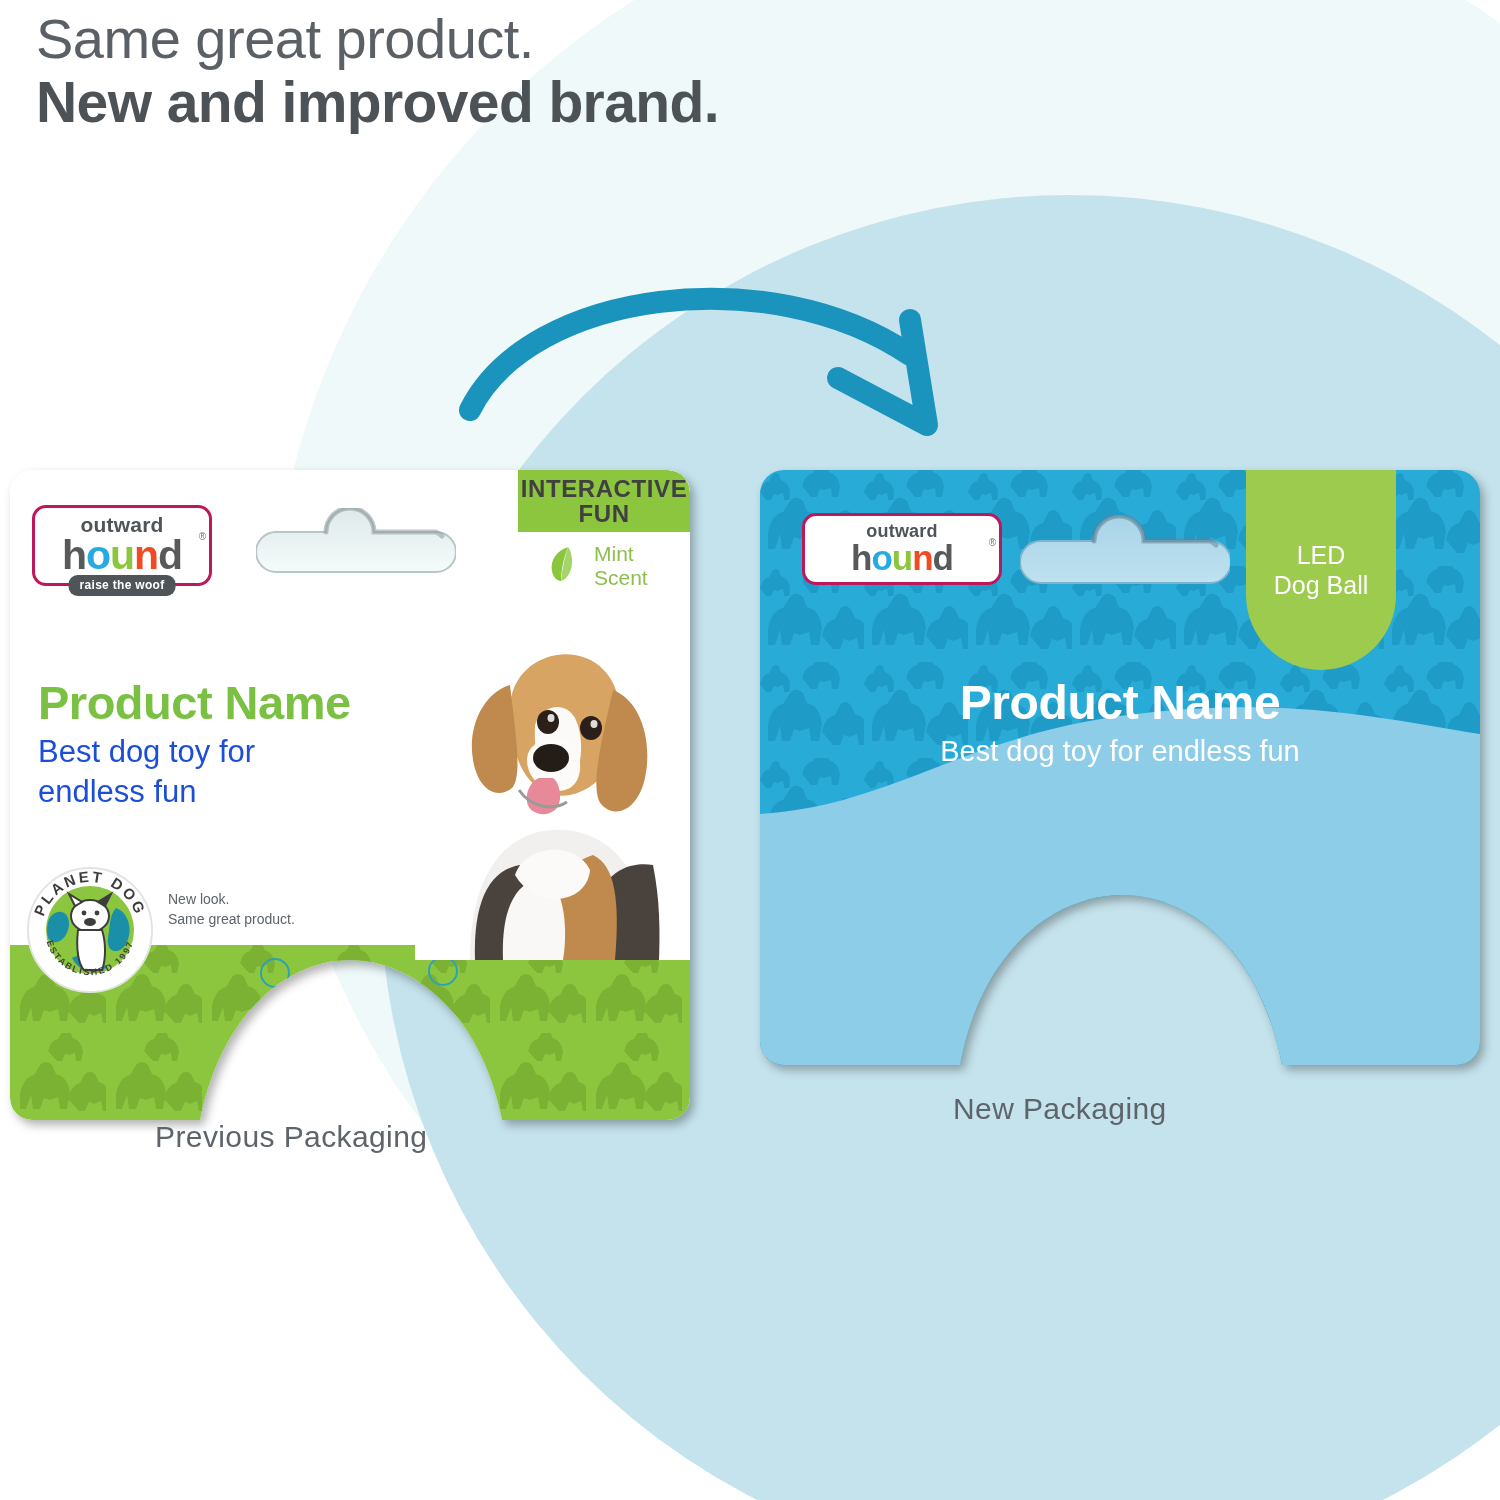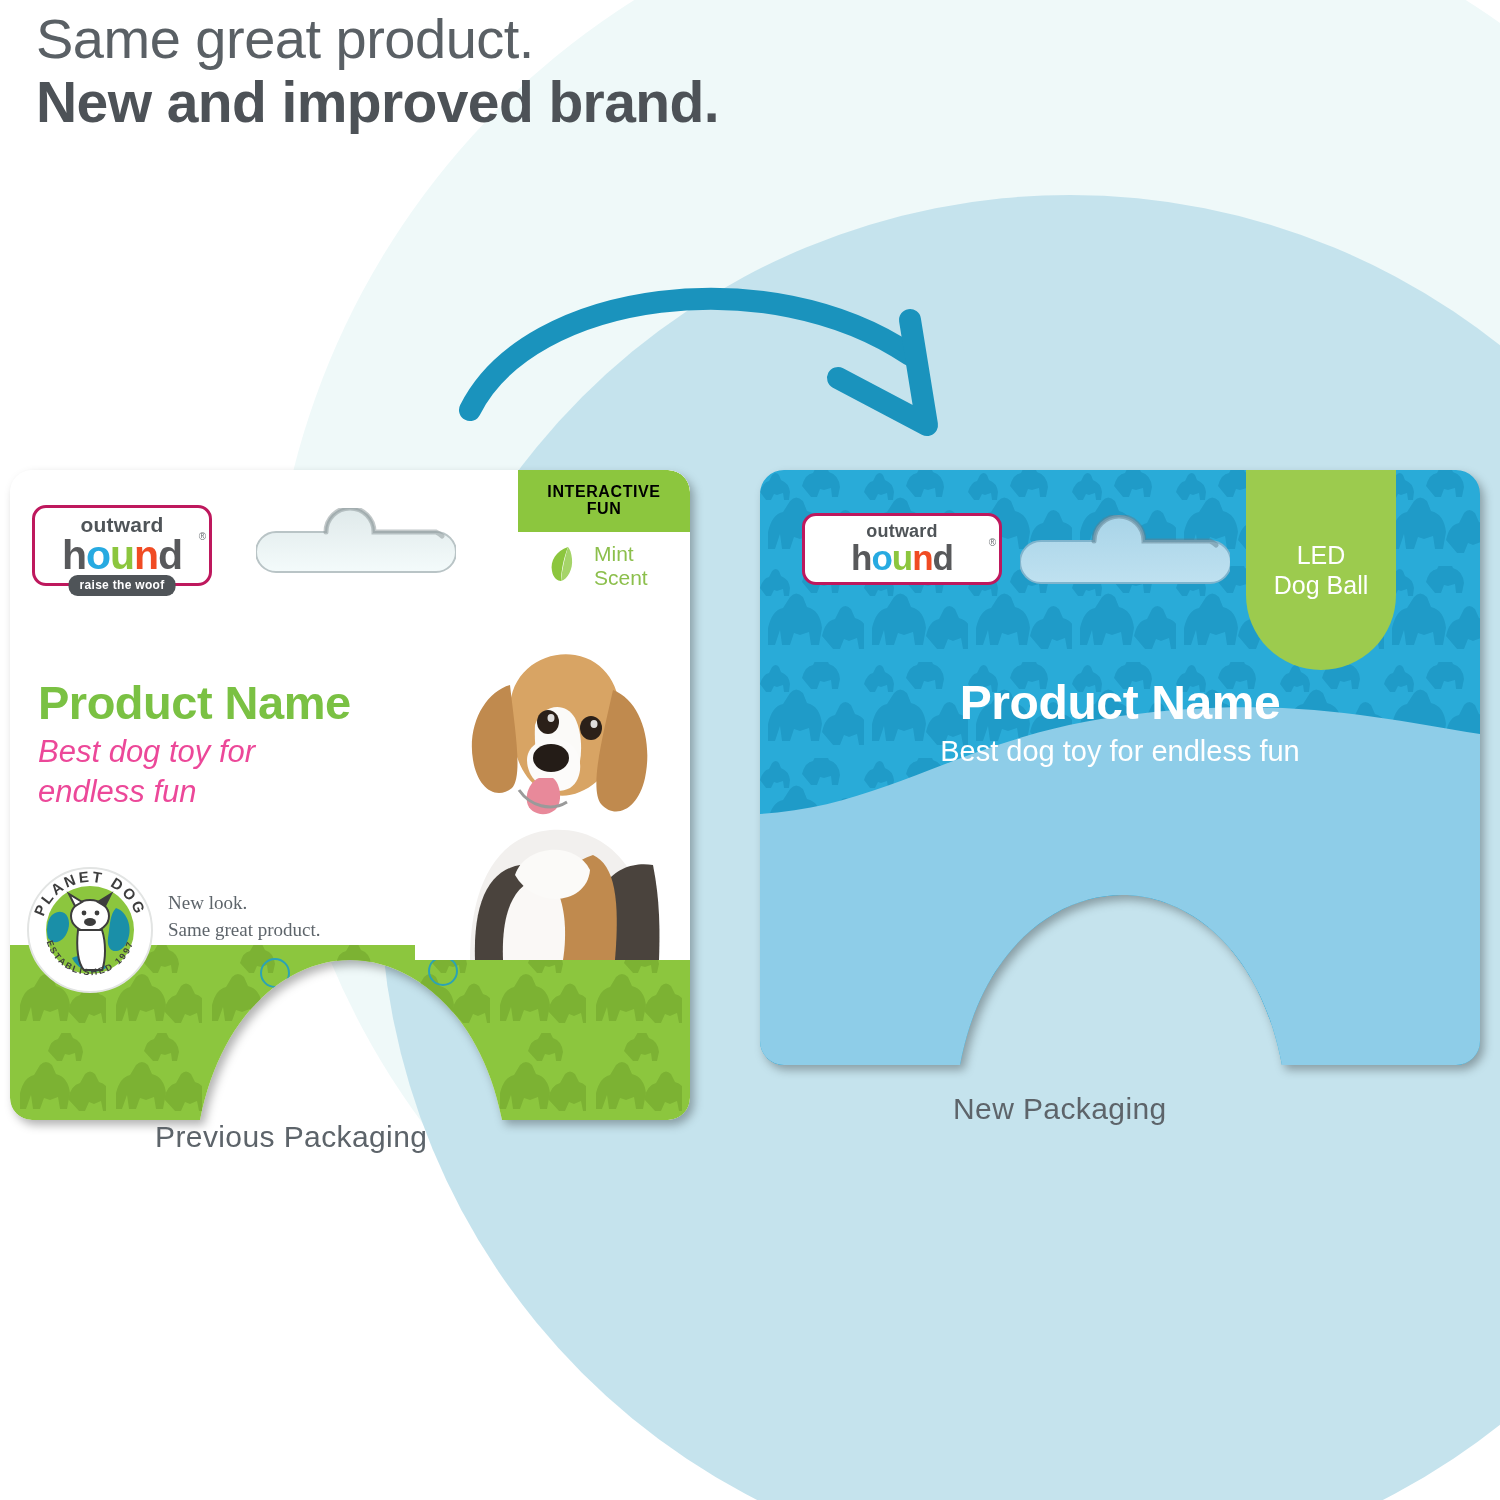--- a/index.html
+++ b/index.html
@@ -72,44 +72,44 @@
   }
   .lc-white{position:absolute;left:0;top:0;right:0;height:475px;background:#fff;}
   .lc-green{position:absolute;left:0;top:475px;right:0;bottom:0;background:#8cc63e;}
   .lc-greenpat{position:absolute;left:0;top:475px;right:0;bottom:0;opacity:1;}
   .lc-greentab{
     position:absolute;right:0;top:0;width:172px;height:62px;
     background:#8cc63e;border-top-right-radius:22px;
     display:flex;flex-direction:column;align-items:center;justify-content:center;
   }
   .lc-greentab .t{
-    color:#000000;font-weight:bold;font-size:16px;line-height:1.05;
+    color:#404040;font-weight:bold;font-size:24px;line-height:1.05;
     letter-spacing:0.6px;text-align:left;
   }
   .lc-scent{
     position:absolute;right:14px;top:72px;width:128px;
     display:flex;align-items:center;gap:20px;
   }
   .lc-scent .txt{
     color:#8cbf4c;font-size:21px;line-height:1.12;
   }
   .lc-logo{position:absolute;left:22px;top:35px;width:180px;}
   .lc-title{
     position:absolute;left:28px;top:205px;
     color:#7ac143;font-weight:bold;font-size:47px;letter-spacing:-0.5px;
     white-space:nowrap;
   }
   .lc-sub{
     position:absolute;left:28px;top:262px;width:300px;
-    color:#ec4899;font-size:31px;line-height:1.28;font-style:italic;
+    color:#1d4ed8;font-size:31px;line-height:1.28;
   }
   .lc-pd-logo{position:absolute;left:10px;top:390px;width:140px;height:140px;}
   .lc-pd-text{
     position:absolute;left:158px;top:420px;
-    color:#5d646a;font-size:19px;line-height:1.42;font-family:Liberation Serif, serif;
+    color:#5d646a;font-size:14px;line-height:1.42;
   }
   .lc-dog{
     position:absolute;right:0px;top:160px;width:275px;height:330px;
     overflow:hidden;
   }
   .lc-circ{
     position:absolute;border:2px solid #2ba3b5;border-radius:50%;
     width:26px;height:26px;
   }
 

